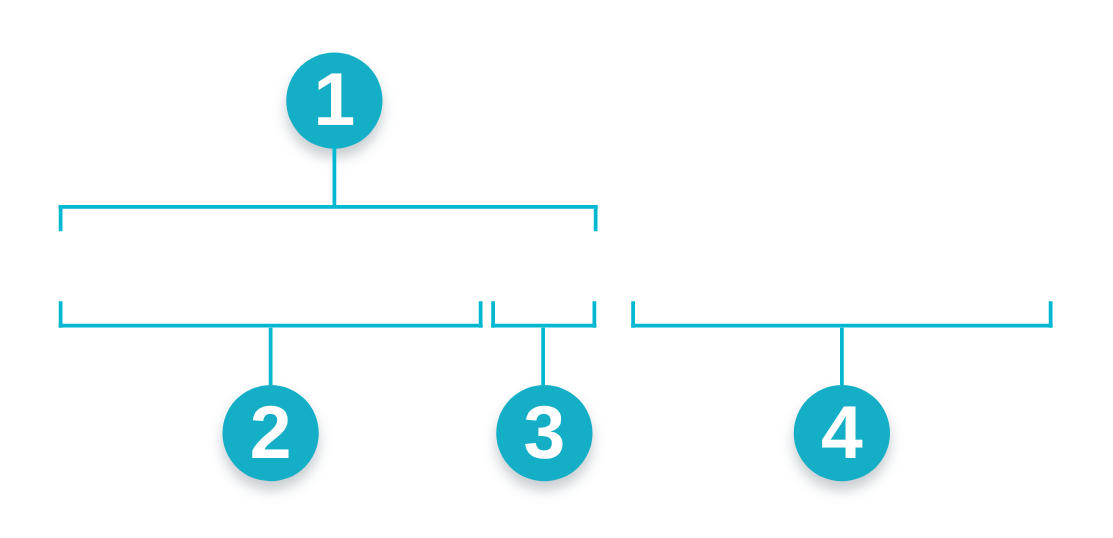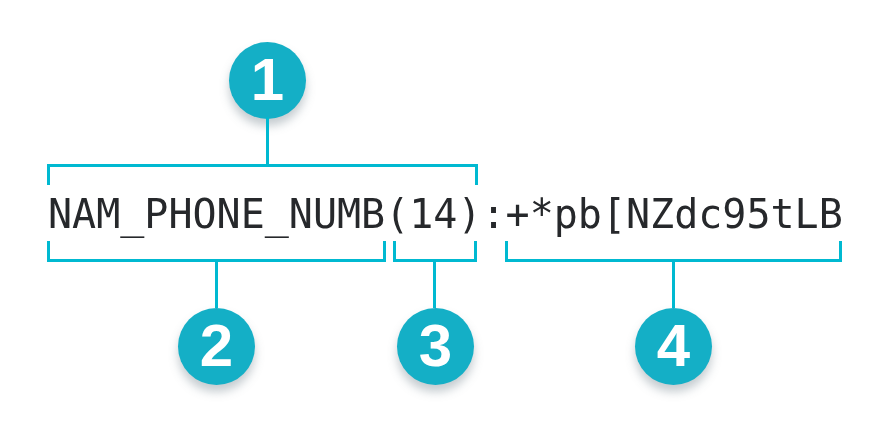--- a/index.html
+++ b/index.html
@@ -99,21 +99,20 @@
 
 <div class="canvas">
 
   <div class="badge" id="badge-1">
     <span class="num">1</span>
   </div>
   <div class="stem" id="stem-1"></div>
 
   <div class="bracket bracket-top" id="bracket-1"></div>
 
-  <div class="code-line"><span>NAM_PHONE_NUMB</span><span>(14)</span><span>:</span><span>+*pb[NZdc95tLB</span></div>
 
   <div class="bracket bracket-bottom" id="bracket-2"></div>
   <div class="stem" id="stem-2"></div>
   <div class="badge" id="badge-2">
     <span class="num">2</span>
   </div>
 
   <div class="bracket bracket-bottom" id="bracket-3"></div>
   <div class="stem" id="stem-3"></div>
   <div class="badge" id="badge-3">

